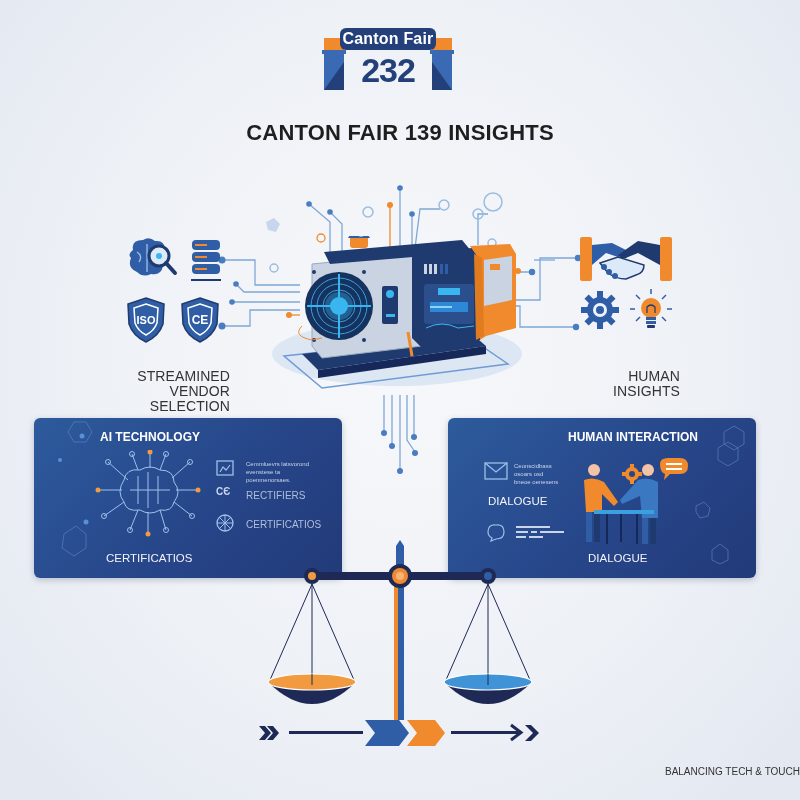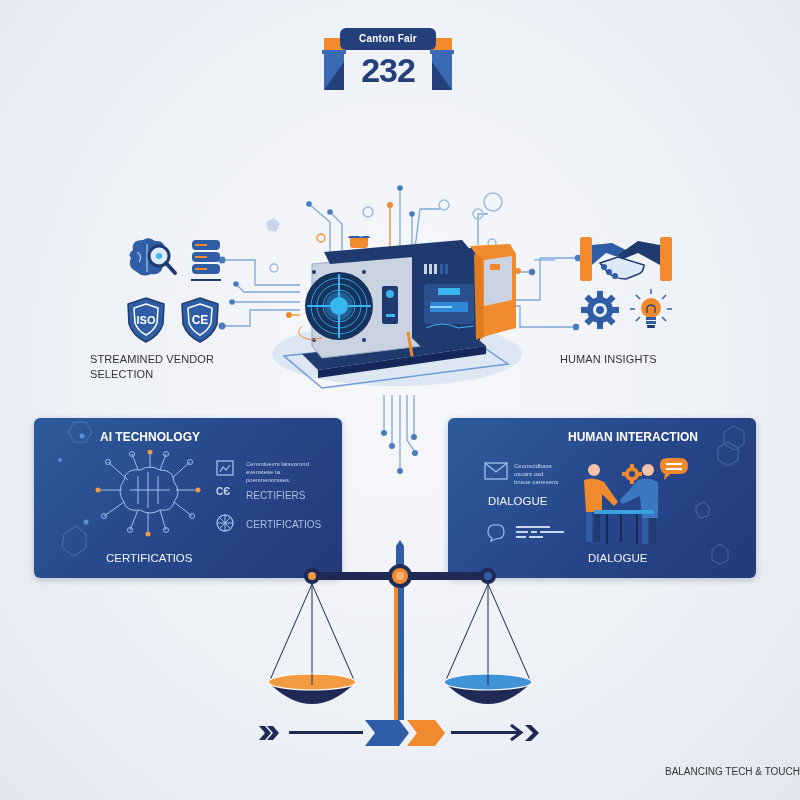--- a/index.html
+++ b/index.html
@@ -10,38 +10,38 @@
     position: relative;
     color: #222;
   }
   .abs { position: absolute; }
 
   
   .logo { left: 322px; top: 28px; width: 132px; height: 64px; }
   .logo-pill {
     position: absolute; left: 18px; top: 0; width: 96px; height: 22px;
     background: #24407a; border-radius: 6px; color: #fff;
-    font-size: 10px; font-weight: bold; text-align: center; line-height: 22px;
+    font-size: 16px; font-weight: bold; text-align: center; line-height: 22px;
     letter-spacing: 0.2px;
   }
   .logo-num {
     position: absolute; left: 36px; top: 22px; width: 60px; height: 40px;
     color: #24407a; font-size: 34px; font-weight: bold; text-align: center; line-height: 40px;
     letter-spacing: -1px;
   }
 
   
   .title {
     left: 100px; top: 118px; width: 600px; text-align: center;
     font-size: 22px; font-weight: bold; color: #1e1e1e; line-height: 29px;
     letter-spacing: 0.2px;
   }
   .title span { display: block; }
 
-  .caption { font-size: 11px; color: #333; text-align: left; letter-spacing: 0.1px; line-height: 15px; }
+  .caption { font-size: 14px; color: #333; text-align: right; letter-spacing: 0.1px; line-height: 15px; margin-top: 17px; }
 
   
   .panel {
     top: 418px; height: 160px; border-radius: 6px;
     background: linear-gradient(135deg, #2d5b9c 0%, #27468a 55%, #223a78 100%);
     box-shadow: 0 2px 6px rgba(30,50,90,0.25);
     color: #fff;
   }
   .panel-left { left: 34px; width: 308px; }
   .panel-right { left: 448px; width: 308px; }
@@ -64,20 +64,21 @@
     <polygon points="2,26 22,26 22,62 2,62" fill="#3a6ab3"></polygon>
     <polygon points="2,62 22,34 22,62" fill="#24407a"></polygon>
     <polygon points="110,26 130,26 130,62 110,62" fill="#3a6ab3"></polygon>
     <polygon points="110,34 130,62 110,62" fill="#24407a"></polygon>
   </svg>
   <div class="logo-pill">Canton Fair</div>
   <div class="logo-num">232</div>
 </div>
 
 <div class="abs title">
+  <span>CANTON FAIR 139 INSIGHTS</span>
 </div>
 
 <svg class="abs" style="left:0;top:0" width="800" height="800">
   <g stroke="#7ea7d8" stroke-width="1.3" fill="none">
 
     <polyline points="222,260 255,260 255,285 300,285"></polyline>
     <polyline points="236,284 244,292 300,292"></polyline>
     <polyline points="232,302 300,302"></polyline>
     <polyline points="222,326 250,326 250,310 300,310"></polyline>
 

